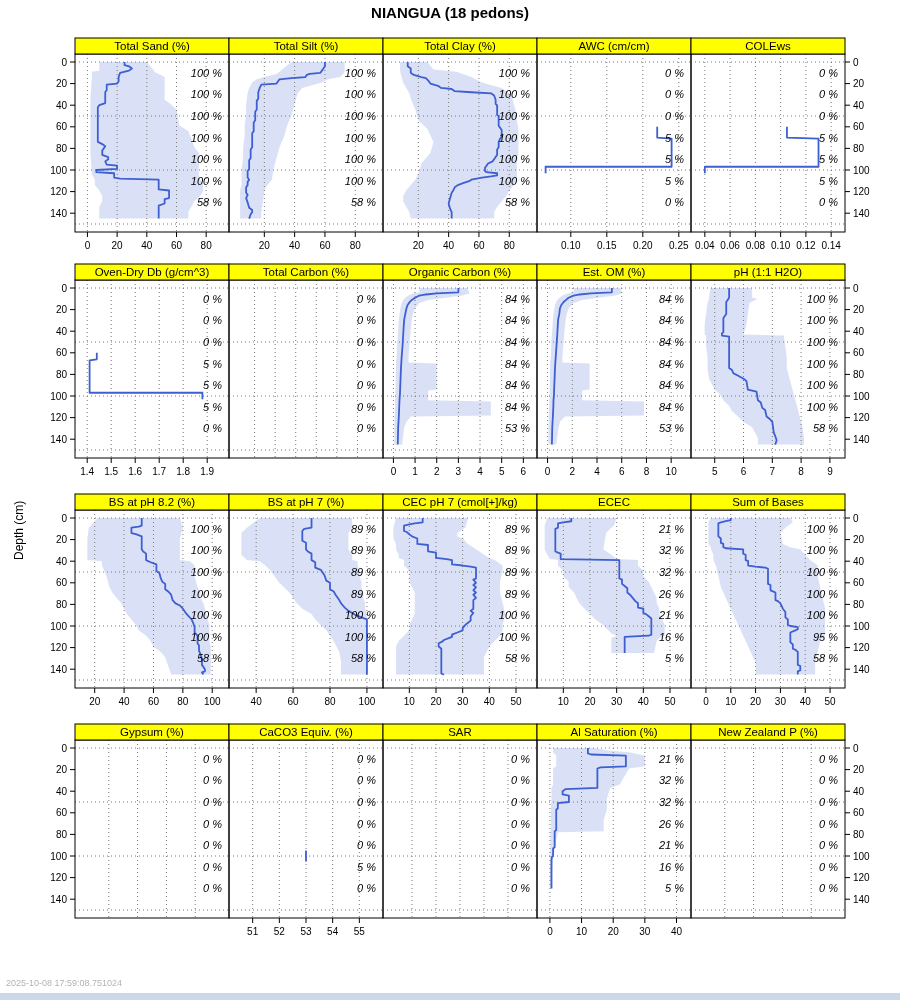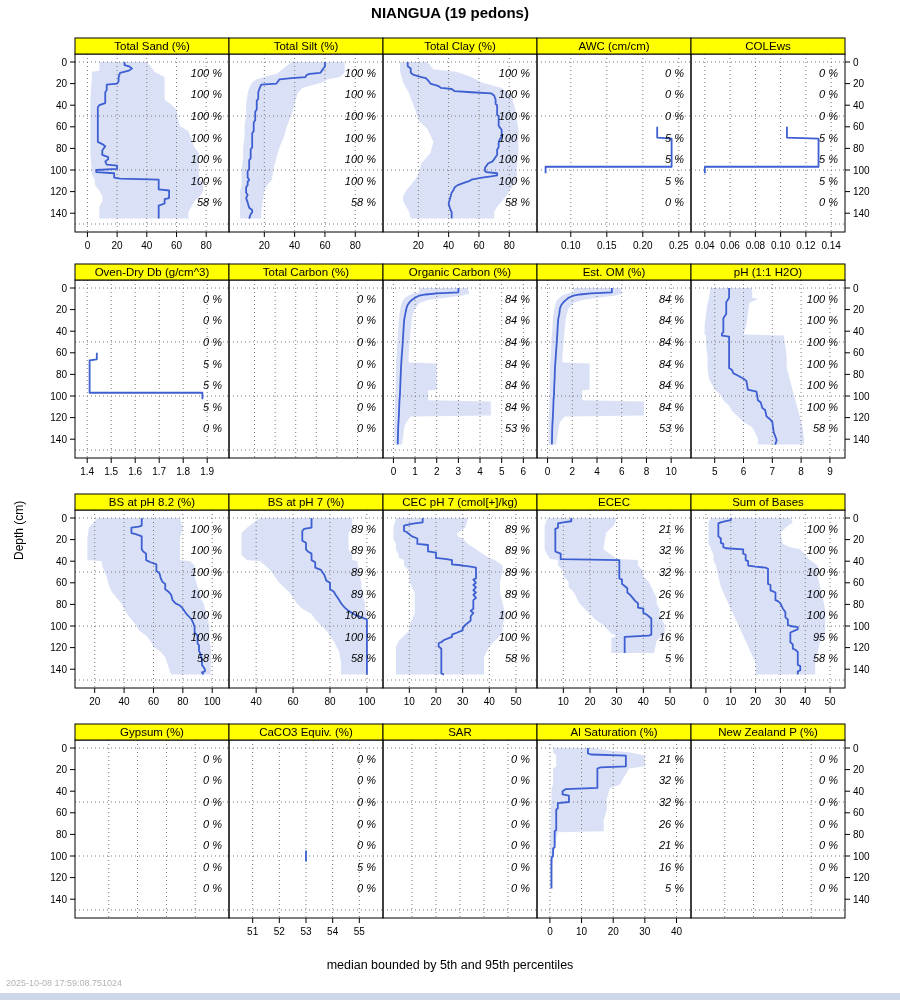--- a/index.html
+++ b/index.html
@@ -12,21 +12,21 @@
   .stamp{position:absolute;top:978px;left:6px;font-size:9px;color:#b3b3b3;}
   .depth-label{position:absolute;left:12px;top:560px;transform:rotate(-90deg);
                transform-origin:left top;font-size:12px;color:#000;white-space:nowrap;}
   .bottom-bar{position:absolute;left:0;bottom:0;width:900px;height:7px;background:#ccd7e9;}
   svg{position:absolute;left:0;top:0;}
 </style>
 </head>
 <body>
 <div id="app">
 
-  <div class="fig-title">NIANGUA (19 pedons)</div>
+  <div class="fig-title">NIANGUA (18 pedons)</div>
   <svg id="fig" width="900" height="1000">
       <g>
         <polygon points="146.8041237113402,62 154.22680412371136,70.64 154.22680412371136,71.72 164.6185567010309,77.12 164.6185567010309,99.8 170.55670103092785,104.12 176.49484536082474,109.52000000000001 179.46391752577318,125.72 188.37113402061857,131.12 194.30927835051546,147.32 198.76288659793815,152.72 198.76288659793815,174.32 200.24742268041237,179.72 203.21649484536084,185.12 203.21649484536084,190.52 200.24742268041237,195.92 194.30927835051546,201.32 191.340206185567,206.72 188.37113402061857,212.12 188.37113402061857,218.6 99.29896907216495,218.6 99.29896907216495,212.12 99.29896907216495,206.72 102.26804123711341,201.32 102.26804123711341,195.92 99.29896907216495,190.52 94.84536082474227,185.12 94.84536082474227,179.72 91.87628865979381,174.32 90.3917525773196,152.72 90.3917525773196,147.32 90.3917525773196,131.12 90.3917525773196,125.72 90.3917525773196,109.52000000000001 90.3917525773196,104.12 90.3917525773196,99.8 91.87628865979381,77.12 91.87628865979381,71.72 99.29896907216495,70.64 99.29896907216495,62" fill="#bcc9ef" fill-opacity="0.55" stroke="none"></polygon>
         <line x1="87.42268041237114" y1="54" x2="87.42268041237114" y2="232" stroke="#787878" stroke-width="1" stroke-dasharray="1 3"></line>
         <line x1="117.11340206185568" y1="54" x2="117.11340206185568" y2="232" stroke="#787878" stroke-width="1" stroke-dasharray="1 3"></line>
         <line x1="146.8041237113402" y1="54" x2="146.8041237113402" y2="232" stroke="#787878" stroke-width="1" stroke-dasharray="1 3"></line>
         <line x1="176.49484536082474" y1="54" x2="176.49484536082474" y2="232" stroke="#787878" stroke-width="1" stroke-dasharray="1 3"></line>
         <line x1="206.18556701030928" y1="54" x2="206.18556701030928" y2="232" stroke="#787878" stroke-width="1" stroke-dasharray="1 3"></line>
         <line x1="75" y1="62" x2="229" y2="62" stroke="#787878" stroke-width="1" stroke-dasharray="1 3"></line>
         <line x1="75" y1="116" x2="229" y2="116" stroke="#787878" stroke-width="1" stroke-dasharray="1 3"></line>
@@ -757,17 +757,16 @@
       <line x1="70" y1="877.6" x2="75" y2="877.6" stroke="#000"></line>
       <text x="67" y="881.1" font-size="10" fill="#000" font-family="&quot;Liberation Sans&quot;,sans-serif" text-anchor="end">120</text>
       <line x1="845" y1="877.6" x2="850" y2="877.6" stroke="#000"></line>
       <text x="853" y="881.1" font-size="10" fill="#000" font-family="&quot;Liberation Sans&quot;,sans-serif" text-anchor="start">120</text>
       <line x1="70" y1="899.2" x2="75" y2="899.2" stroke="#000"></line>
       <text x="67" y="902.7" font-size="10" fill="#000" font-family="&quot;Liberation Sans&quot;,sans-serif" text-anchor="end">140</text>
       <line x1="845" y1="899.2" x2="850" y2="899.2" stroke="#000"></line>
       <text x="853" y="902.7" font-size="10" fill="#000" font-family="&quot;Liberation Sans&quot;,sans-serif" text-anchor="start">140</text>
     </svg>
   <div class="depth-label">Depth (cm)</div>
-  <div class="caption">median bounded by 5th and 95th percentiles</div>
   <div class="stamp">2025-10-08 17:59:08.751024</div>
   <div class="bottom-bar"></div>
 
 </div>
 
 </body></html>

